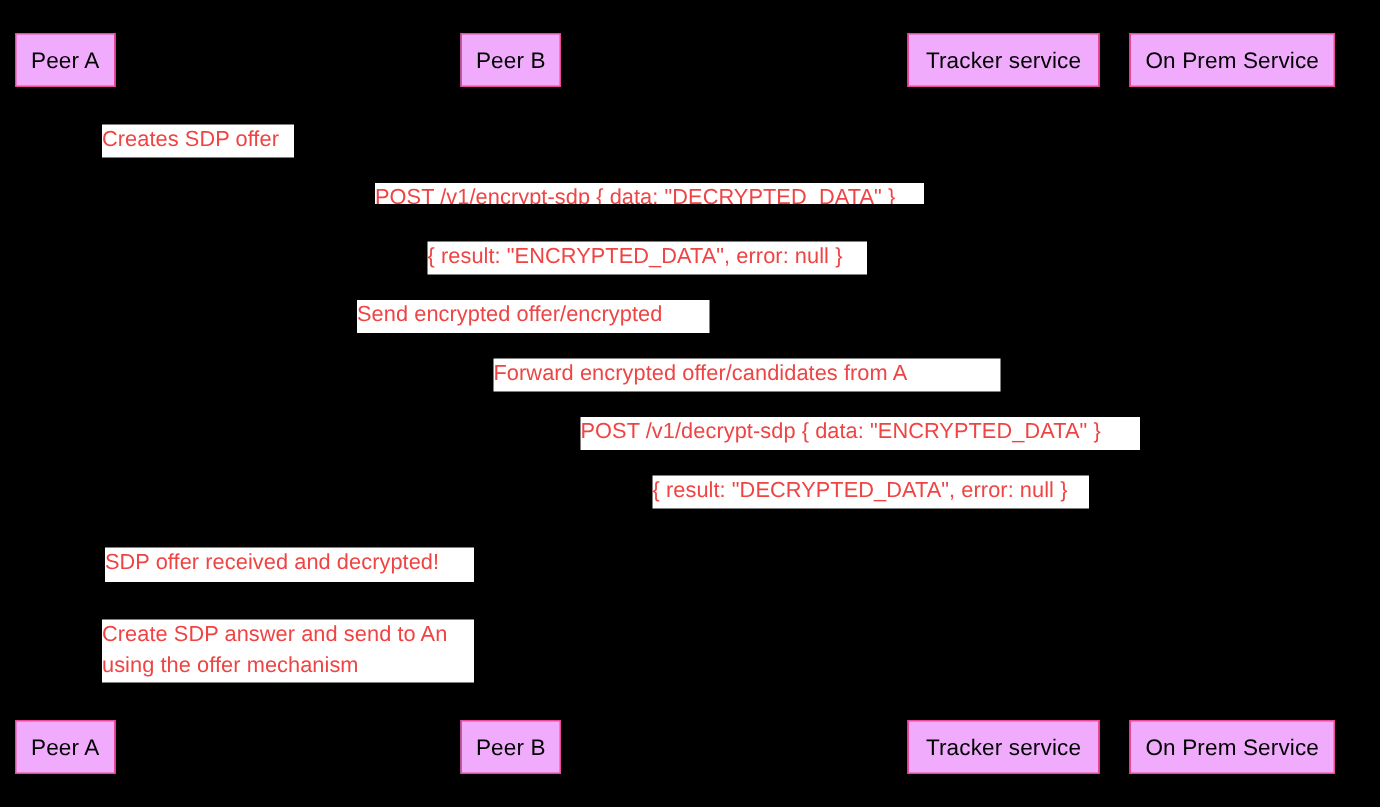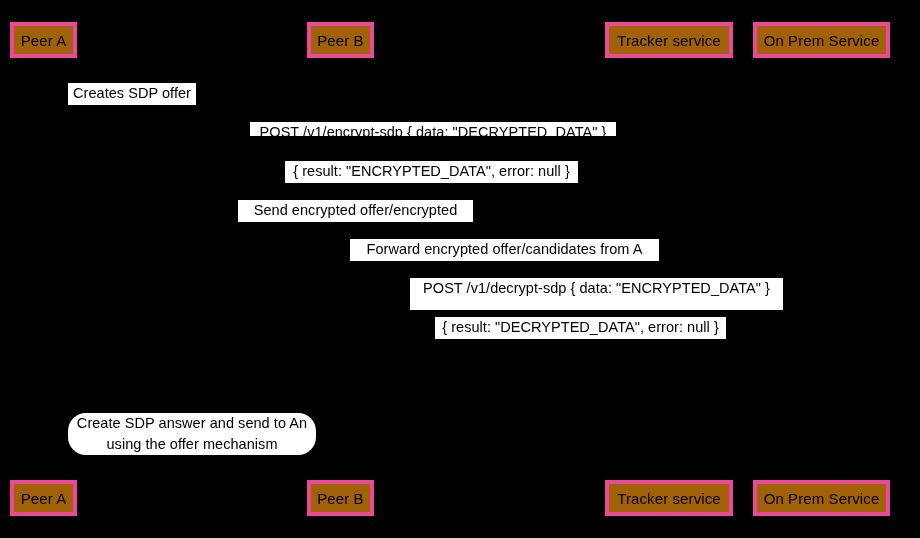--- a/index.html
+++ b/index.html
@@ -13,50 +13,49 @@
     width: 920px;
     height: 538px;
     background: #000000;
     overflow: hidden;
     font-family: "Liberation Sans", sans-serif;
     -webkit-font-smoothing: antialiased;
   }
   
   .participant {
     position: absolute;
-    background: #a16207;
+    background: #f0abfc;
     color: #000000;
-    border: 4px solid #ec4899;
+    border: 1px solid #ec4899;
     box-sizing: border-box;
     font-size: 15px;
     line-height: 1;
     display: flex;
     align-items: center;
     justify-content: center;
     white-space: nowrap;
     letter-spacing: 0.1px;
   }
   
   .msg-label {
     position: absolute;
     background: #ffffff;
-    color: #000000;
+    color: #ef4444;
     box-sizing: border-box;
     font-size: 14.5px;
     line-height: 21px;
     white-space: nowrap;
     overflow: hidden;
-    text-align: center;
+    text-align: left;
     letter-spacing: 0.05px;
   }
   .msg-label.two-line {
     white-space: normal;
     line-height: 21px;
     padding-top: 0px;
-    border-radius: 18px;
   }
   .msg-label .line {
     display: block;
     white-space: nowrap;
   }
   
   .lifeline {
     position: absolute;
     width: 1px;
     background: #000000;
@@ -94,32 +93,35 @@
   </div>
 
   <div class="msg-label" style="left:285px; top:161px; width:293px; height:22px;">
     <span class="line">{ result: "ENCRYPTED_DATA", error: null }</span>
   </div>
 
   <div class="msg-label" style="left:238px; top:200px; width:235px; height:22px;">
     <span class="line">Send encrypted offer/encrypted</span>
   </div>
 
-  <div class="msg-label" style="left:350px; top:239px; width:309px; height:22px;">
+  <div class="msg-label" style="left:329px; top:239px; width:338px; height:22px;">
     <span class="line">Forward encrypted offer/candidates from A</span>
   </div>
 
-  <div class="msg-label" style="left:410px; top:278px; width:373px; height:32px;">
+  <div class="msg-label" style="left:387px; top:278px; width:373px; height:22px;">
     <span class="line">POST /v1/decrypt-sdp { data: "ENCRYPTED_DATA" }</span>
   </div>
 
   <div class="msg-label" style="left:435px; top:317px; width:291px; height:22px;">
     <span class="line">{ result: "DECRYPTED_DATA", error: null }</span>
   </div>
 
+  <div class="msg-label" style="left:70px; top:365px; width:246px; height:23px;">
+    <span class="line">SDP offer received and decrypted!</span>
+  </div>
 
   <div class="msg-label two-line" style="left:68px; top:413px; width:248px; height:42px;">
     <span class="line">Create SDP answer and send to An</span>
     <span class="line">using the offer mechanism</span>
   </div>
 
   <div class="participant" style="left:10px; top:480px; width:67px; height:36px;">
     <span>Peer A</span>
   </div>
   <div class="participant" style="left:307px; top:480px; width:67px; height:36px;">

